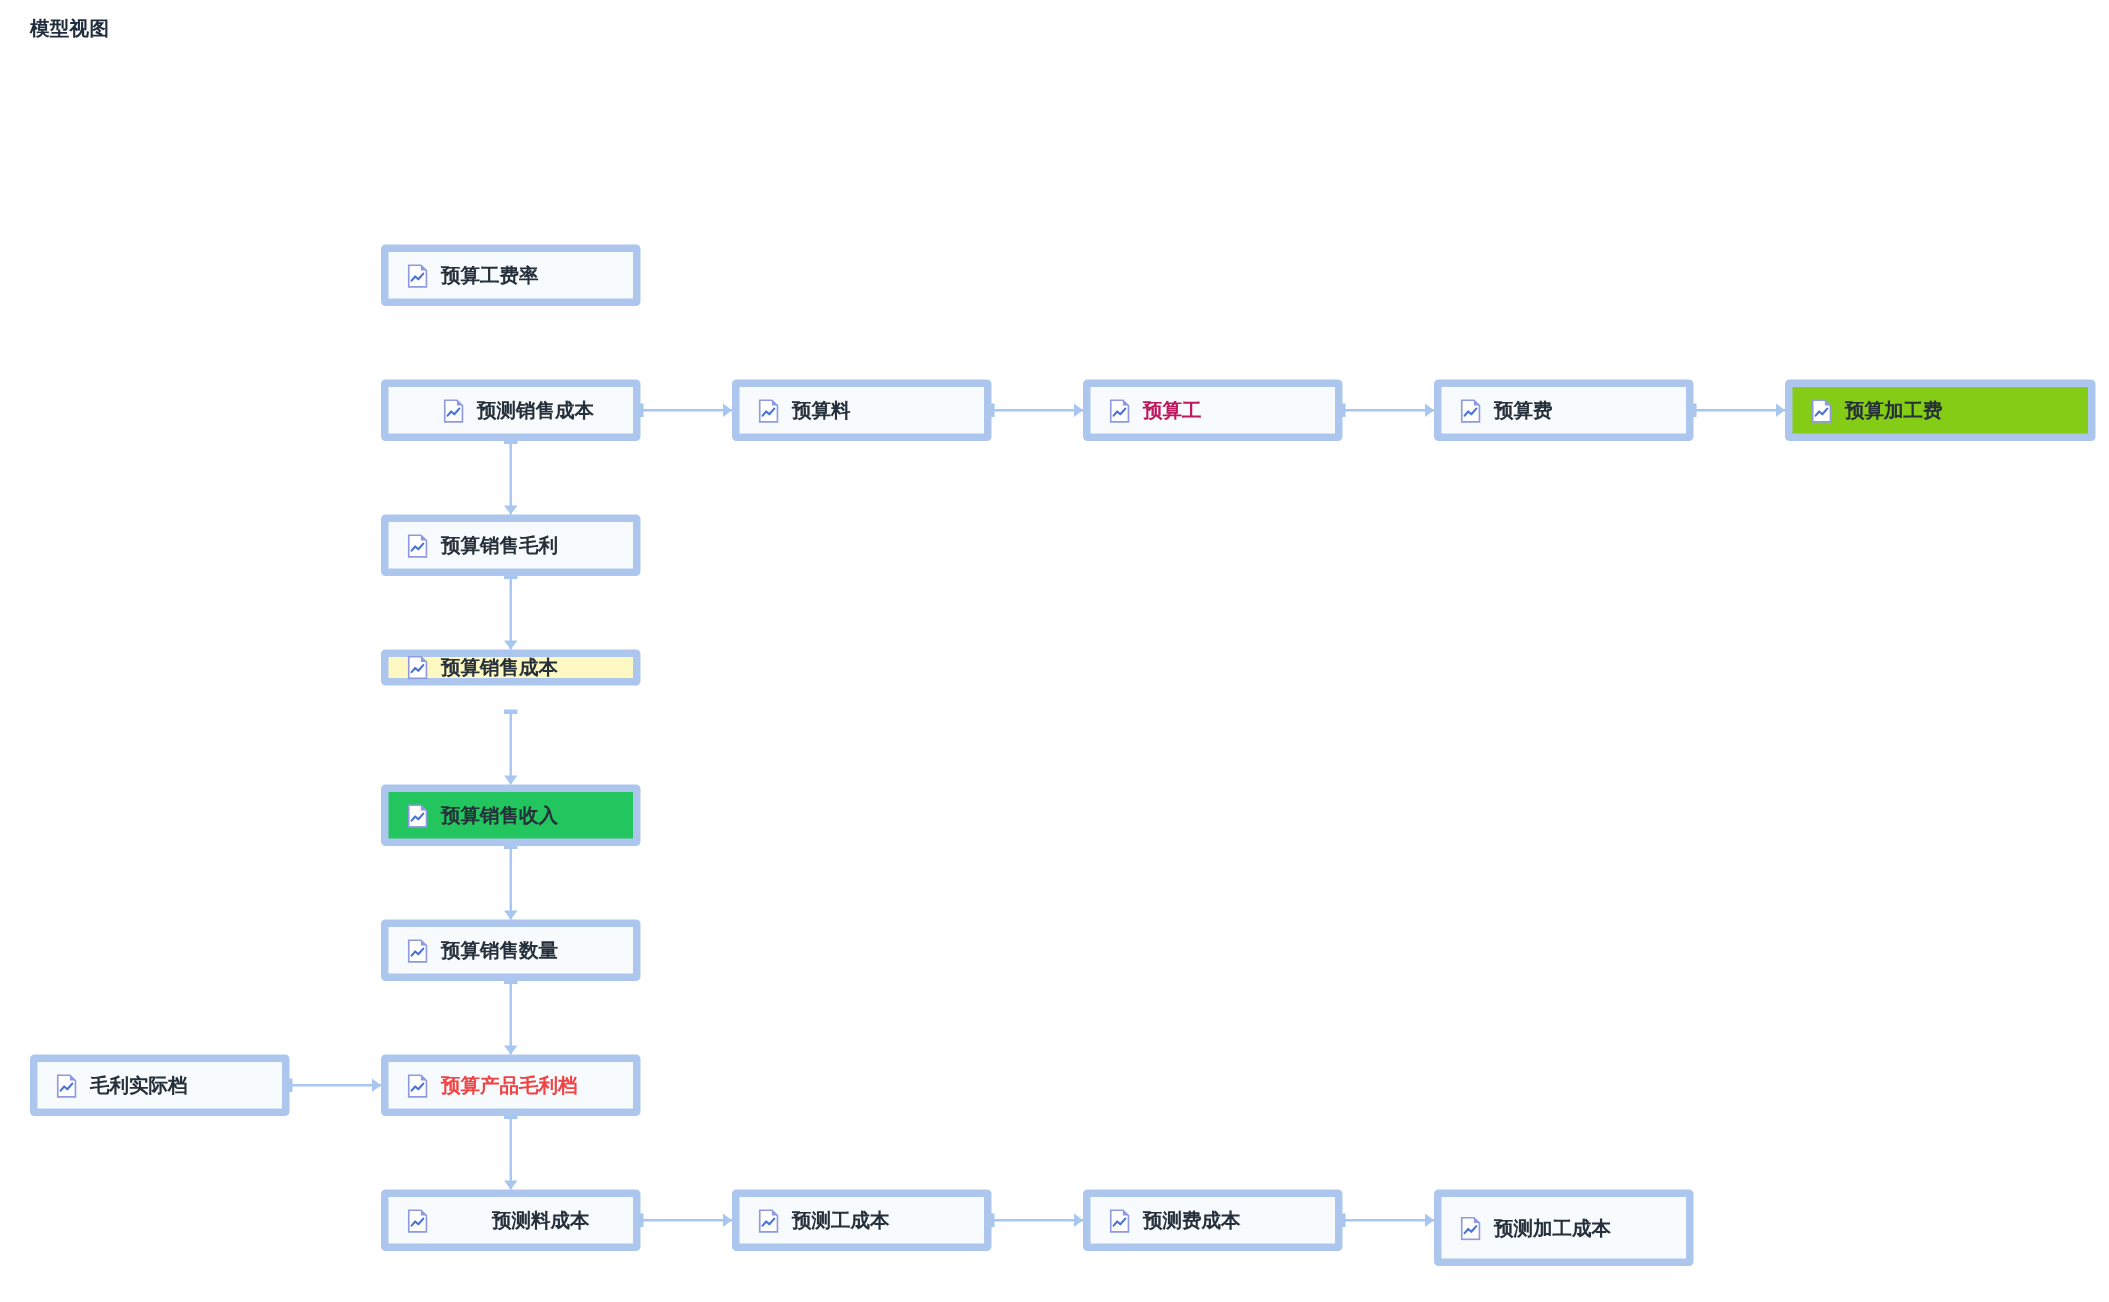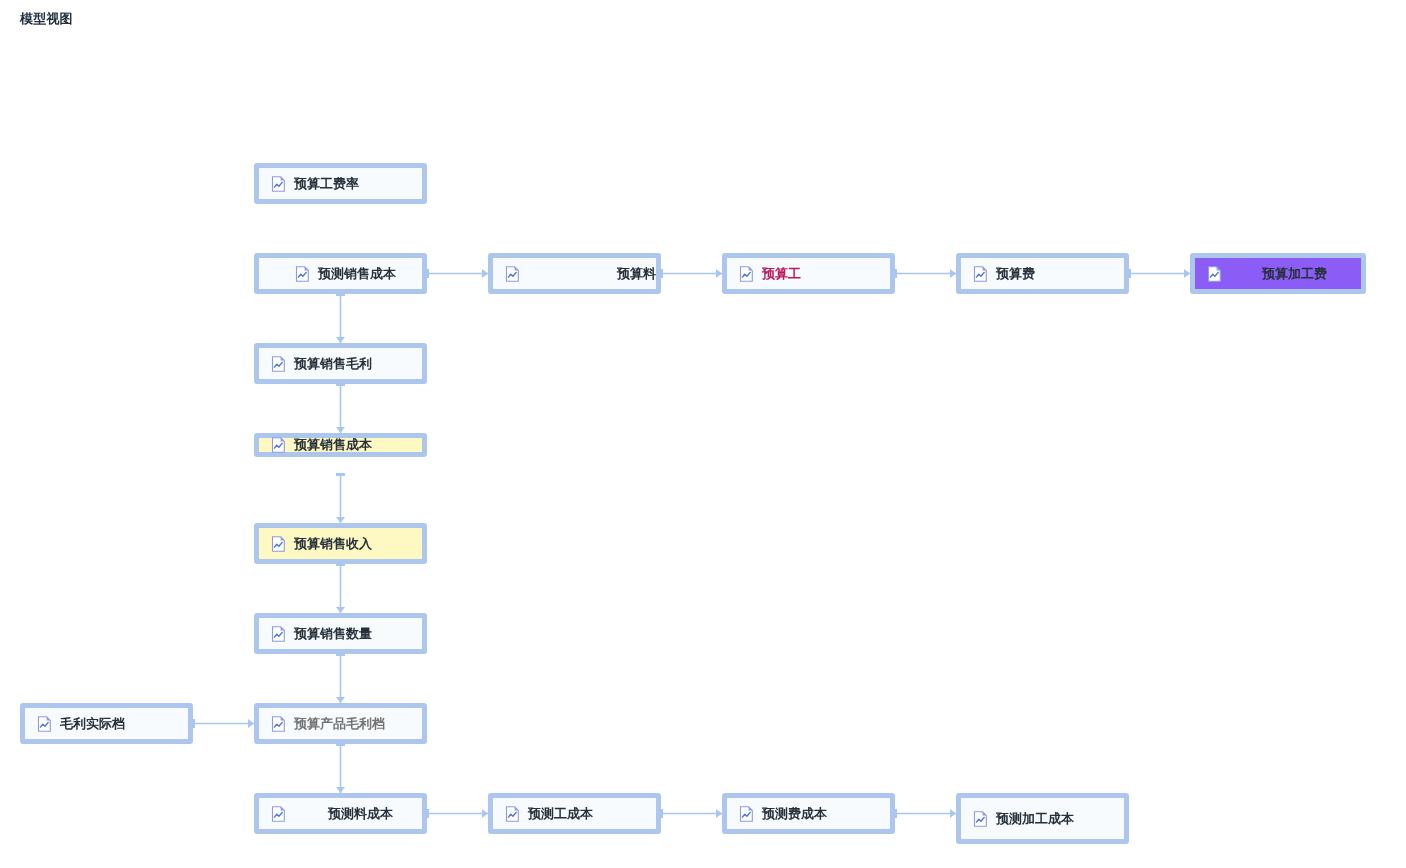--- a/index.html
+++ b/index.html
@@ -154,21 +154,21 @@
         <span class="node-label" style="color: rgb(38, 48, 58);">预算工费率</span>
       </div>
       <div class="node" style="left: 254px; top: 253px; width: 173px; height: 41px; background: rgb(247, 251, 254); border-color: rgb(173, 198, 238); padding-left: 36px;">
         <svg viewBox="0 0 15 16" class="node-icon">
           <path d="M1.5 0.8 H9.6 L13.3 4.4 V15.2 H1.5 Z" fill="#ffffff" stroke="#8f9ae0" stroke-width="1.1"></path>
           <path d="M9.6 0.8 V4.4 H13.3 Z" fill="#8f9ae0"></path>
           <polyline points="3.4,11.1 5.8,8.3 7.9,10.2 11.2,6.4" fill="none" stroke="#4a73d6" stroke-width="1.4" stroke-linejoin="round" stroke-linecap="round"></polyline>
         </svg>
         <span class="node-label" style="color: rgb(38, 48, 58);">预测销售成本</span>
       </div>
-      <div class="node" style="left: 488px; top: 253px; width: 173px; height: 41px; background: rgb(247, 251, 254); border-color: rgb(173, 198, 238); justify-content: space-between;">
+      <div class="node" style="left: 488px; top: 253px; width: 173px; height: 41px; background: rgb(247, 251, 254); border-color: rgb(173, 198, 238);">
         <svg viewBox="0 0 15 16" class="node-icon">
           <path d="M1.5 0.8 H9.6 L13.3 4.4 V15.2 H1.5 Z" fill="#ffffff" stroke="#8f9ae0" stroke-width="1.1"></path>
           <path d="M9.6 0.8 V4.4 H13.3 Z" fill="#8f9ae0"></path>
           <polyline points="3.4,11.1 5.8,8.3 7.9,10.2 11.2,6.4" fill="none" stroke="#4a73d6" stroke-width="1.4" stroke-linejoin="round" stroke-linecap="round"></polyline>
         </svg>
         <span class="node-label" style="color: rgb(38, 48, 58);">预算料</span>
       </div>
       <div class="node" style="left: 722px; top: 253px; width: 173px; height: 41px; background: rgb(247, 251, 254); border-color: rgb(173, 198, 238);">
         <svg viewBox="0 0 15 16" class="node-icon">
           <path d="M1.5 0.8 H9.6 L13.3 4.4 V15.2 H1.5 Z" fill="#ffffff" stroke="#8f9ae0" stroke-width="1.1"></path>
@@ -178,21 +178,21 @@
         <span class="node-label" style="color: #be185d;">预算工</span>
       </div>
       <div class="node" style="left: 956px; top: 253px; width: 173px; height: 41px; background: rgb(247, 251, 254); border-color: rgb(173, 198, 238);">
         <svg viewBox="0 0 15 16" class="node-icon">
           <path d="M1.5 0.8 H9.6 L13.3 4.4 V15.2 H1.5 Z" fill="#ffffff" stroke="#8f9ae0" stroke-width="1.1"></path>
           <path d="M9.6 0.8 V4.4 H13.3 Z" fill="#8f9ae0"></path>
           <polyline points="3.4,11.1 5.8,8.3 7.9,10.2 11.2,6.4" fill="none" stroke="#4a73d6" stroke-width="1.4" stroke-linejoin="round" stroke-linecap="round"></polyline>
         </svg>
         <span class="node-label" style="color: rgb(38, 48, 58);">预算费</span>
       </div>
-      <div class="node" style="left: 1190px; top: 253px; width: 176px; height: 41px; background: #8b5cf6; border-color: rgb(173, 198, 238); gap: 32px;">
+      <div class="node" style="left: 1190px; top: 253px; width: 207px; height: 41px; background: #84cc16; border-color: rgb(173, 198, 238);">
         <svg viewBox="0 0 15 16" class="node-icon">
           <path d="M1.5 0.8 H9.6 L13.3 4.4 V15.2 H1.5 Z" fill="#ffffff" stroke="#8f9ae0" stroke-width="1.1"></path>
           <path d="M9.6 0.8 V4.4 H13.3 Z" fill="#8f9ae0"></path>
           <polyline points="3.4,11.1 5.8,8.3 7.9,10.2 11.2,6.4" fill="none" stroke="#4a73d6" stroke-width="1.4" stroke-linejoin="round" stroke-linecap="round"></polyline>
         </svg>
         <span class="node-label" style="color: rgb(38, 48, 58);">预算加工费</span>
       </div>
       <div class="node" style="left: 254px; top: 343px; width: 173px; height: 41px; background: rgb(247, 251, 254); border-color: rgb(173, 198, 238);">
         <svg viewBox="0 0 15 16" class="node-icon">
           <path d="M1.5 0.8 H9.6 L13.3 4.4 V15.2 H1.5 Z" fill="#ffffff" stroke="#8f9ae0" stroke-width="1.1"></path>
@@ -202,21 +202,21 @@
         <span class="node-label" style="color: rgb(38, 48, 58);">预算销售毛利</span>
       </div>
       <div class="node" style="left: 254px; top: 433px; width: 173px; height: 24px; background: #fef9c3; border-color: rgb(173, 198, 238);">
         <svg viewBox="0 0 15 16" class="node-icon">
           <path d="M1.5 0.8 H9.6 L13.3 4.4 V15.2 H1.5 Z" fill="#ffffff" stroke="#8f9ae0" stroke-width="1.1"></path>
           <path d="M9.6 0.8 V4.4 H13.3 Z" fill="#8f9ae0"></path>
           <polyline points="3.4,11.1 5.8,8.3 7.9,10.2 11.2,6.4" fill="none" stroke="#4a73d6" stroke-width="1.4" stroke-linejoin="round" stroke-linecap="round"></polyline>
         </svg>
         <span class="node-label" style="color: rgb(38, 48, 58);">预算销售成本</span>
       </div>
-      <div class="node" style="left: 254px; top: 523px; width: 173px; height: 41px; background: #fef9c3; border-color: rgb(173, 198, 238);">
+      <div class="node" style="left: 254px; top: 523px; width: 173px; height: 41px; background: #22c55e; border-color: rgb(173, 198, 238);">
         <svg viewBox="0 0 15 16" class="node-icon">
           <path d="M1.5 0.8 H9.6 L13.3 4.4 V15.2 H1.5 Z" fill="#ffffff" stroke="#8f9ae0" stroke-width="1.1"></path>
           <path d="M9.6 0.8 V4.4 H13.3 Z" fill="#8f9ae0"></path>
           <polyline points="3.4,11.1 5.8,8.3 7.9,10.2 11.2,6.4" fill="none" stroke="#4a73d6" stroke-width="1.4" stroke-linejoin="round" stroke-linecap="round"></polyline>
         </svg>
         <span class="node-label" style="color: rgb(38, 48, 58);">预算销售收入</span>
       </div>
       <div class="node" style="left: 254px; top: 613px; width: 173px; height: 41px; background: rgb(247, 251, 254); border-color: rgb(173, 198, 238);">
         <svg viewBox="0 0 15 16" class="node-icon">
           <path d="M1.5 0.8 H9.6 L13.3 4.4 V15.2 H1.5 Z" fill="#ffffff" stroke="#8f9ae0" stroke-width="1.1"></path>
@@ -232,21 +232,21 @@
           <polyline points="3.4,11.1 5.8,8.3 7.9,10.2 11.2,6.4" fill="none" stroke="#4a73d6" stroke-width="1.4" stroke-linejoin="round" stroke-linecap="round"></polyline>
         </svg>
         <span class="node-label" style="color: rgb(38, 48, 58);">毛利实际档</span>
       </div>
       <div class="node" style="left: 254px; top: 703px; width: 173px; height: 41px; background: rgb(247, 251, 254); border-color: rgb(173, 198, 238);">
         <svg viewBox="0 0 15 16" class="node-icon">
           <path d="M1.5 0.8 H9.6 L13.3 4.4 V15.2 H1.5 Z" fill="#ffffff" stroke="#8f9ae0" stroke-width="1.1"></path>
           <path d="M9.6 0.8 V4.4 H13.3 Z" fill="#8f9ae0"></path>
           <polyline points="3.4,11.1 5.8,8.3 7.9,10.2 11.2,6.4" fill="none" stroke="#4a73d6" stroke-width="1.4" stroke-linejoin="round" stroke-linecap="round"></polyline>
         </svg>
-        <span class="node-label" style="color: #737373;">预算产品毛利档</span>
+        <span class="node-label" style="color: #ef4444;">预算产品毛利档</span>
       </div>
       <div class="node" style="left: 254px; top: 793px; width: 173px; height: 41px; background: rgb(247, 251, 254); border-color: rgb(173, 198, 238); gap: 34px;">
         <svg viewBox="0 0 15 16" class="node-icon">
           <path d="M1.5 0.8 H9.6 L13.3 4.4 V15.2 H1.5 Z" fill="#ffffff" stroke="#8f9ae0" stroke-width="1.1"></path>
           <path d="M9.6 0.8 V4.4 H13.3 Z" fill="#8f9ae0"></path>
           <polyline points="3.4,11.1 5.8,8.3 7.9,10.2 11.2,6.4" fill="none" stroke="#4a73d6" stroke-width="1.4" stroke-linejoin="round" stroke-linecap="round"></polyline>
         </svg>
         <span class="node-label" style="color: rgb(38, 48, 58);">预测料成本</span>
       </div>
       <div class="node" style="left: 488px; top: 793px; width: 173px; height: 41px; background: rgb(247, 251, 254); border-color: rgb(173, 198, 238);">

